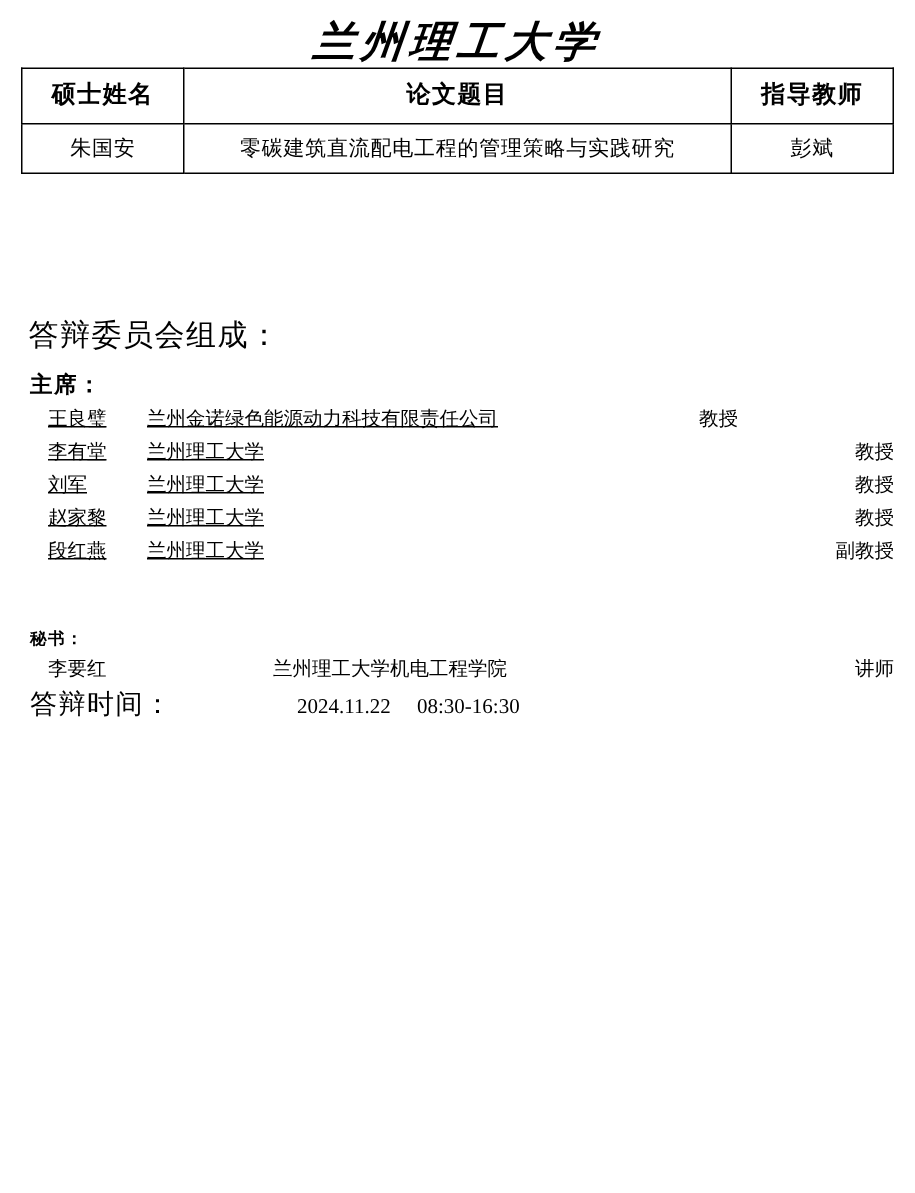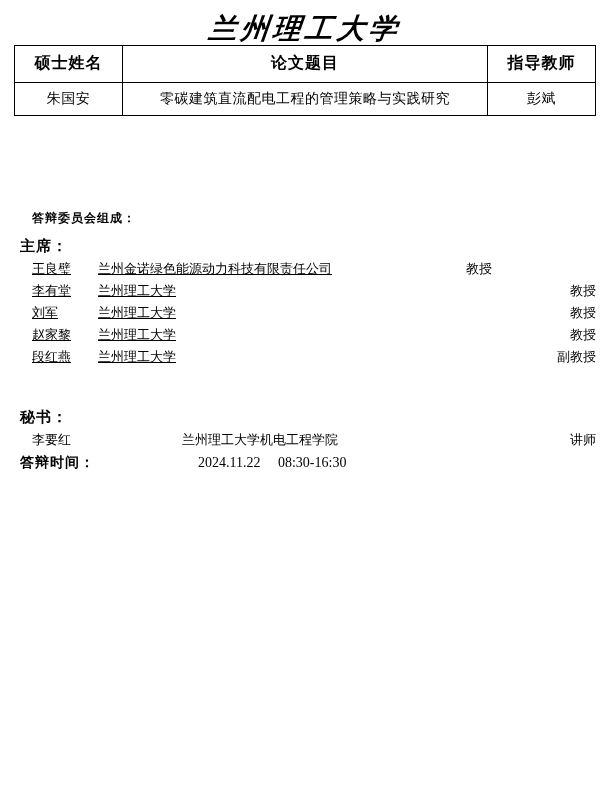--- a/index.html
+++ b/index.html
@@ -67,24 +67,24 @@
     letter-spacing: 0.5px;
   }
   .col-name { width: 105px; }
   .col-teacher { width: 105px; }
 
   .section {
     margin-top: 94px;
   }
   .sec-heading {
     font-family: "Liberation Serif", serif;
-    font-size: 12px;
-    font-weight: bold;
-    letter-spacing: 1px;
-    margin-left: 18px;
+    font-size: 20px;
+    font-weight: normal;
+    letter-spacing: 1px;
+    margin-left: 5px;
     margin-bottom: 10px;
   }
   .role-label {
     font-family: Liberation Sans, sans-serif;
     font-size: 15px;
     font-weight: bold;
     letter-spacing: 1px;
     margin-left: 6px;
     margin-top: 6px;
     margin-bottom: 2px;
@@ -112,21 +112,21 @@
   .member-row .m-title {
     width: 64px;
     text-align: right;
     white-space: nowrap;
   }
   .sec-secretary {
     margin-top: 40px;
   }
   .sec-label-inline {
     font-family: "Liberation Serif", serif;
-    font-size: 15px;
+    font-size: 11px;
     font-weight: bold;
     letter-spacing: 1px;
     margin-left: 6px;
   }
   .secretary-row {
     display: flex;
     align-items: flex-start;
     font-family: "Liberation Serif", serif;
     font-size: 13px;
     line-height: 22px;
@@ -147,22 +147,22 @@
     white-space: nowrap;
   }
   .info-row {
     display: flex;
     align-items: baseline;
     font-family: "Liberation Serif", serif;
     line-height: 24px;
     margin-left: 6px;
   }
   .info-row .i-label {
-    font-size: 14px;
-    font-weight: bold;
+    font-size: 18px;
+    font-weight: normal;
     letter-spacing: 1px;
     width: 110px;
     white-space: nowrap;
   }
   .info-row .i-value {
     font-size: 14px;
     padding-left: 68px;
     white-space: pre;
   }
 </style>

